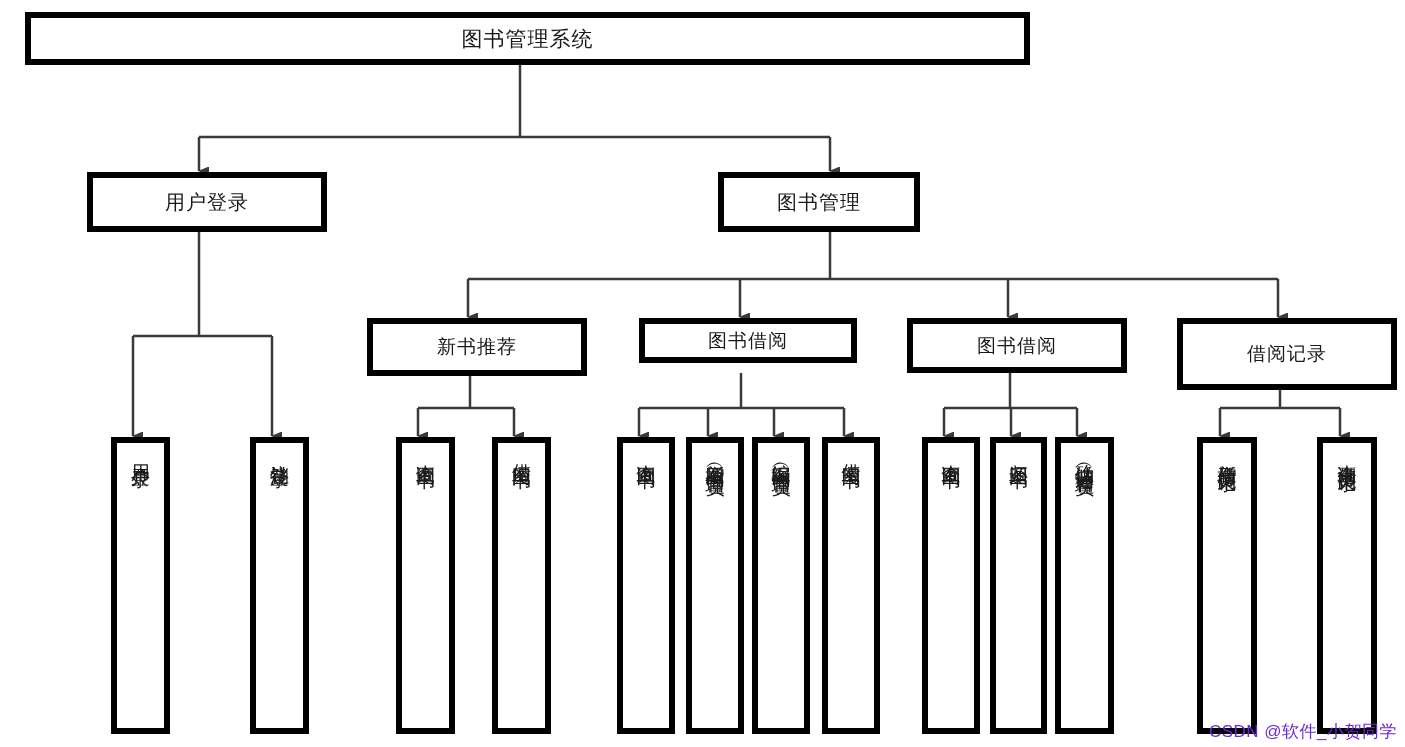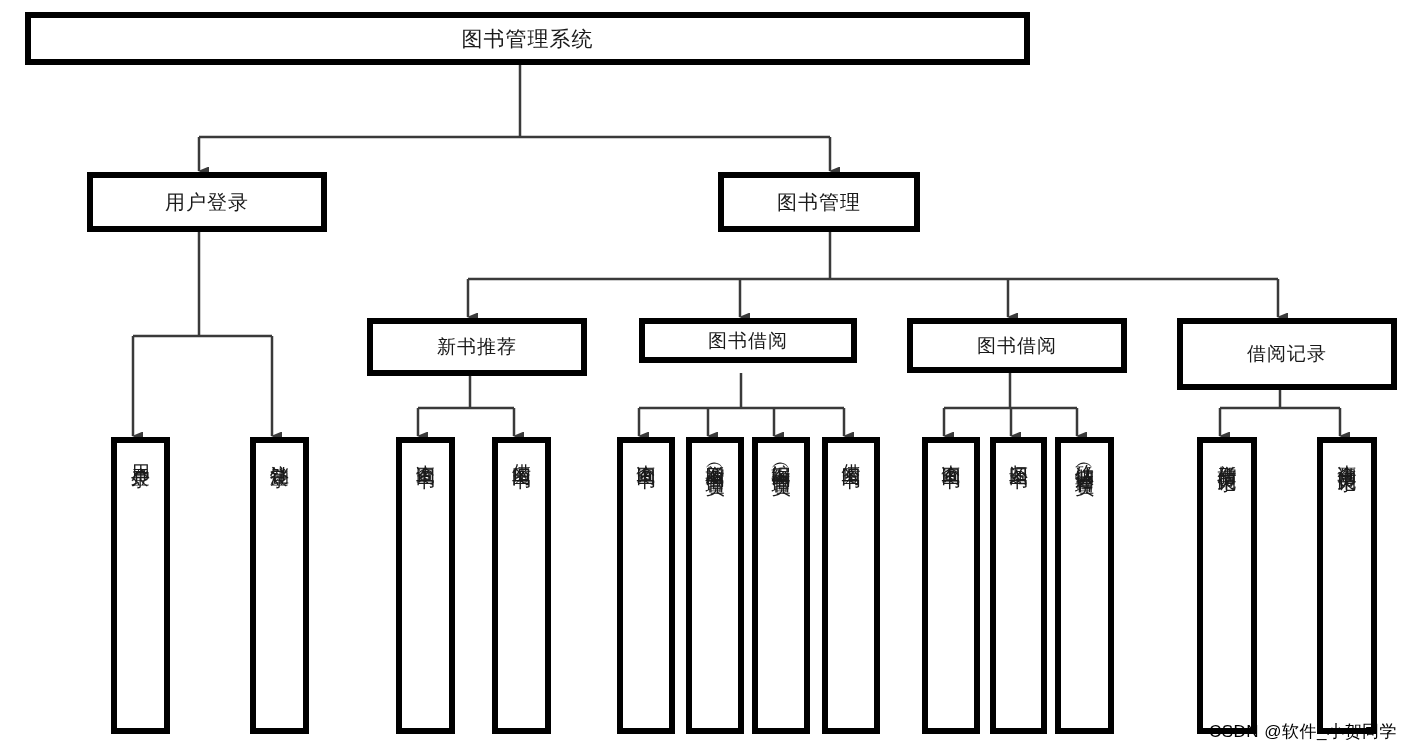--- a/index.html
+++ b/index.html
@@ -62,21 +62,21 @@
   }
   .hlabel {
     white-space: nowrap;
     letter-spacing: 1px;
   }
   #watermark {
     position: absolute;
     right: 8px;
     bottom: 4px;
     font-size: 17px;
-    color: #000000;
+    color: #6d28d9;
     white-space: nowrap;
     letter-spacing: 0.5px;
   }
 </style>
 </head>
 <body>
 
 <div id="diagram-root">
 
   <svg id="edge-layer" viewBox="0 0 1405 747" width="1405" height="747" xmlns="http://www.w3.org/2000/svg">

